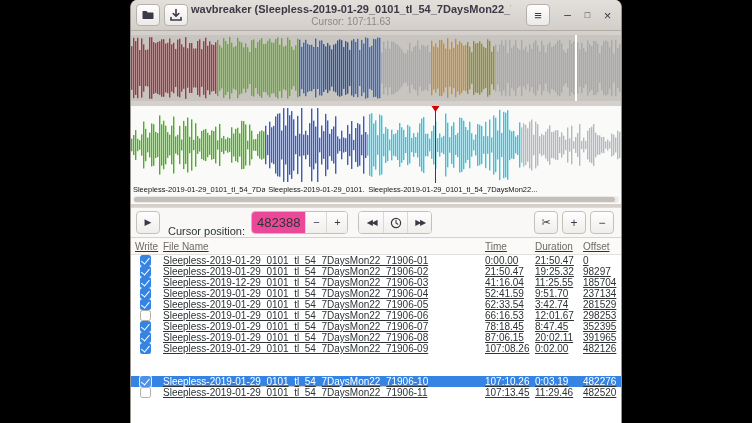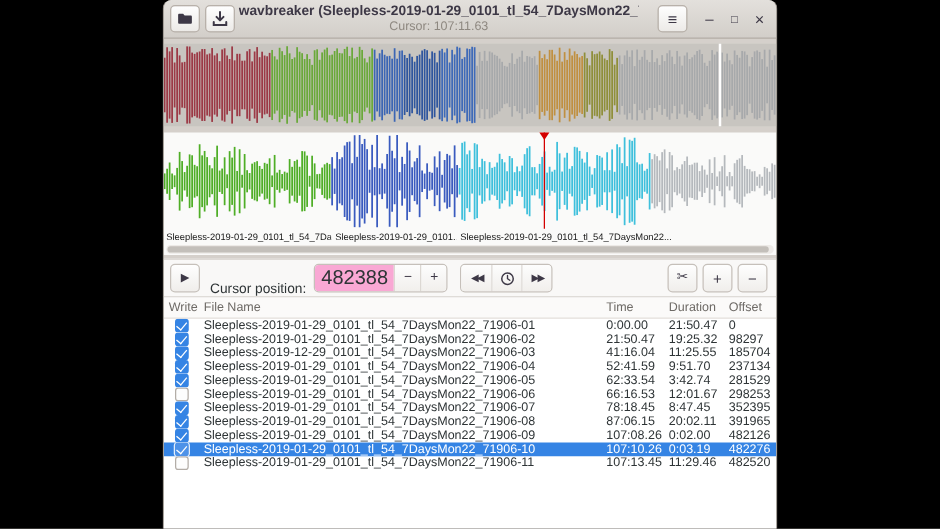--- a/index.html
+++ b/index.html
@@ -37,37 +37,37 @@
   .hscroll .handle{position:absolute;left:1px;top:1px;bottom:1px;width:99%;background:#c3bfba;border-radius:3px;}
   
   .toolbar{flex:0 0 31px;margin-top:3px;background:#f9f8f7;border-top:1px solid #dedad6;
     border-bottom:1px solid #d6d2ce;display:flex;align-items:center;padding:0 5px;}
   .btn{height:23px;min-width:24px;border:1px solid #c6c0ba;border-radius:4px;
     background:linear-gradient(#fefefe,#f0eeeb);display:flex;align-items:center;justify-content:center;
     font-size:10px;color:#3d3846;padding:0 3px;line-height:1;}
   .tb-label{font-size:11px;color:#2e3436;margin:17px 6px 0 8px;}
   .btn-group{display:flex;height:23px;border:1px solid #c6c0ba;border-radius:4px;overflow:hidden;background:#fff;}
   .grp-val{display:flex;align-items:center;justify-content:center;min-width:44px;padding:0 5px;
-    font-size:16px;color:#2e3436;background:#f9a8d4;}
+    font-size:13px;color:#2e3436;background:#ec4899;}
   .grp-btn{width:21px;border:none;border-left:1px solid #dcd8d3;background:linear-gradient(#fdfdfd,#f1efec);
     display:flex;align-items:center;justify-content:center;font-size:11px;color:#3d3846;line-height:1;}
   .seek-group{margin-left:10px;}
   .seek-group .grp-btn{width:24px;border-left:1px solid #dcd8d3;}
   .seek-group .grp-btn:first-child{border-left:none;}
   .seek-ic{font-size:8px;letter-spacing:-1.5px;}
   .right-tools{margin-left:auto;display:flex;gap:4px;margin-right:2px;}
   .right-tools .btn{width:24px;}
   
-  .tablewrap{flex:1;background:#fff;display:flex;flex-direction:column;overflow:hidden;font-size:10px;color:#2e3436;}
+  .tablewrap{flex:1;background:#fff;display:flex;flex-direction:column;overflow:hidden;font-size:10px;color:#2e3436;text-decoration:underline;}
   .thead{flex:0 0 17px;display:grid;grid-template-columns:30px 1fr 50px 48px 40px;align-items:center;
     background:#fbfaf9;border-bottom:1px solid #e3e0dc;color:#6e6a66;}
   .thead>div{padding-left:2px;white-space:nowrap;overflow:hidden;}
   .thead .h-write{padding-left:4px;}
   .trow{flex:0 0 15.3px;display:grid;grid-template-columns:30px 1fr 50px 48px 40px;align-items:center;}
-  .trow.selected{background:#3584e4;color:#fff;}
+  .trow.selected{background:#3584e4;color:#fff;margin-top:22px;}
   .cell{padding-left:2px;white-space:nowrap;overflow:hidden;}
   .cbx{width:11px;height:11px;border-radius:2.5px;margin-left:7px;position:relative;display:block;}
   .cbx.checked{background:#3584e4;}
   .trow.selected .cbx.checked{background:#4d92e8;box-shadow:0 0 0 1px rgba(255,255,255,.85);}
   .cbx.checked::after{content:"";position:absolute;left:3px;top:1px;width:4px;height:6.5px;
     border:solid #fff;border-width:0 1.6px 1.6px 0;transform:rotate(40deg);}
   .cbx.unchecked{background:#fdfdfd;border:1px solid #b3ada7;}
   svg.ic{display:block;}
 </style>
 </head>

